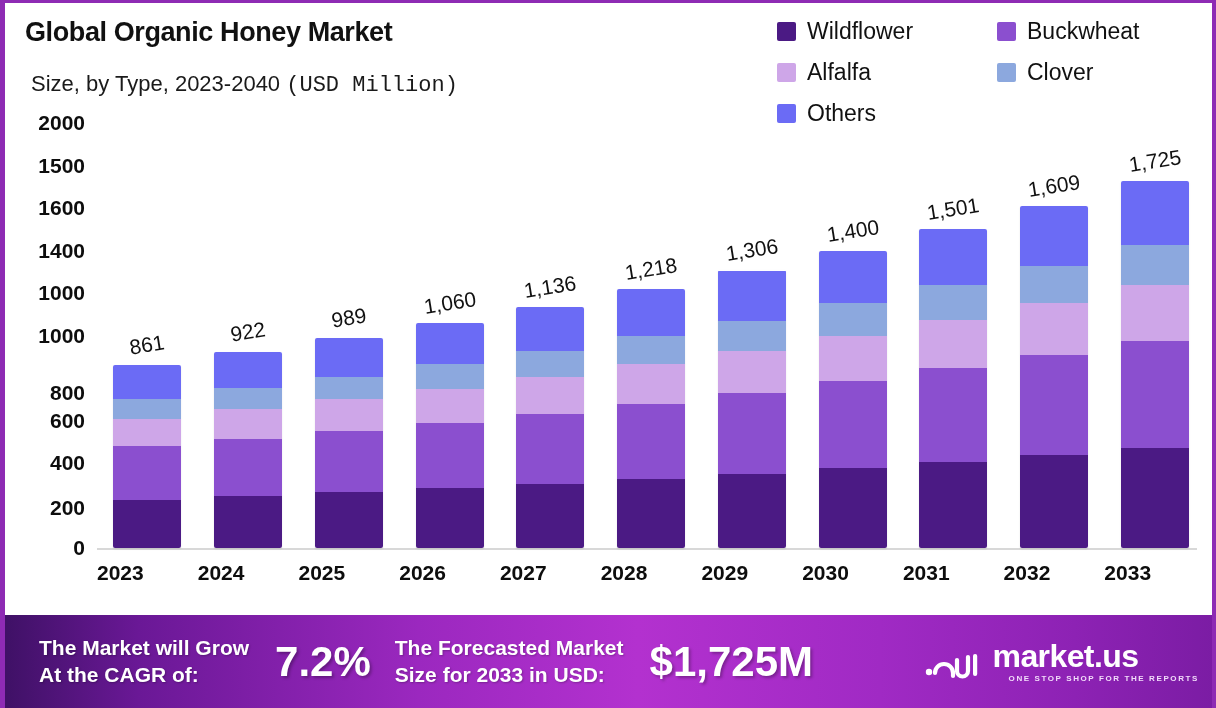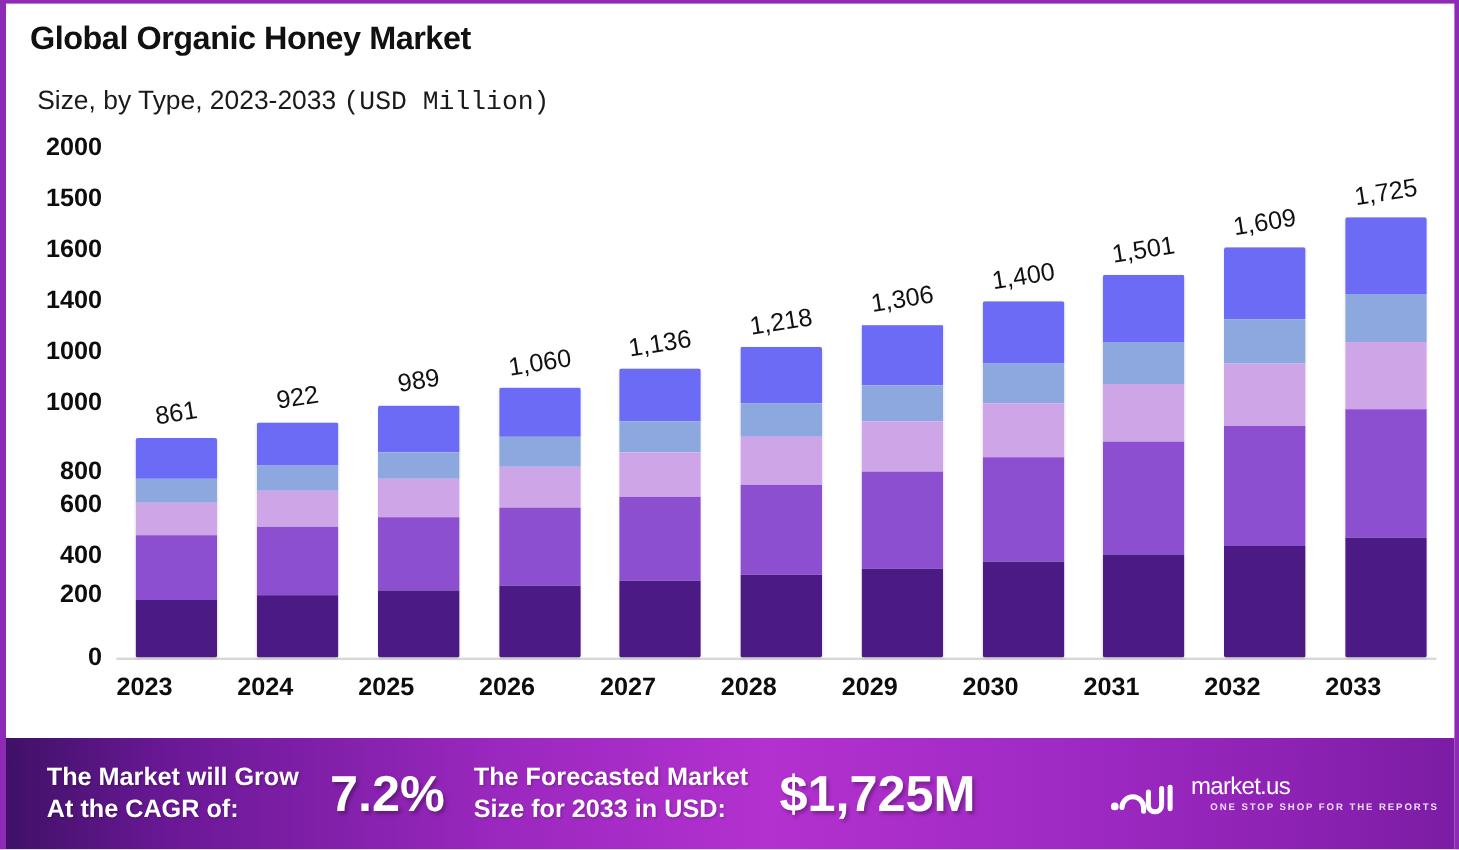--- a/index.html
+++ b/index.html
@@ -196,22 +196,22 @@
   }
   .logo-mark {
     width: 60px;
     height: 40px;
     margin-right: 10px;
     flex: 0 0 auto;
   }
   .logo-text { line-height: 1; }
   .logo-name {
     color: #ffffff;
-    font-size: 20px;
-    font-weight: 400;
+    font-size: 32px;
+    font-weight: 700;
     letter-spacing: -0.6px;
     white-space: nowrap;
   }
   .logo-tag {
     color: #f2dcfa;
     font-size: 8px;
     font-weight: 700;
     letter-spacing: 1.6px;
     white-space: nowrap;
     margin-top: 3px;
@@ -219,38 +219,60 @@
   }
 </style>
 </head>
 <body>
 
 <div id="infographic">
 
   <div class="header">
     <div class="title">Global Organic Honey Market</div>
     <div class="subtitle">
-      <span>Size, by Type, 2023-2033</span>
+      <span>Size, by Type, 2023-2040</span>
       <span class="unit">(USD Million)</span>
     </div>
 
+    <div class="legend" id="legend">
+        <div class="legend-item">
+          <div class="legend-swatch" style="background: rgb(75, 26, 132);"></div>
+          <div class="legend-label">Wildflower</div>
+        </div>
+        <div class="legend-item">
+          <div class="legend-swatch" style="background: rgb(139, 79, 207);"></div>
+          <div class="legend-label">Buckwheat</div>
+        </div>
+        <div class="legend-item">
+          <div class="legend-swatch" style="background: rgb(206, 166, 232);"></div>
+          <div class="legend-label">Alfalfa</div>
+        </div>
+        <div class="legend-item">
+          <div class="legend-swatch" style="background: rgb(140, 168, 222);"></div>
+          <div class="legend-label">Clover</div>
+        </div>
+        <div class="legend-item">
+          <div class="legend-swatch" style="background: rgb(107, 107, 245);"></div>
+          <div class="legend-label">Others</div>
+        </div>
+      </div>
   </div>
 
   <div class="plot">
     <div class="y-axis" id="y-axis">
         <div class="y-tick" style="top: 0px;">2000</div>
         <div class="y-tick" style="top: 42.5px;">1500</div>
         <div class="y-tick" style="top: 85px;">1600</div>
         <div class="y-tick" style="top: 127.5px;">1400</div>
         <div class="y-tick" style="top: 170px;">1000</div>
         <div class="y-tick" style="top: 212.5px;">1000</div>
         <div class="y-tick" style="top: 270px;">800</div>
         <div class="y-tick" style="top: 297.5px;">600</div>
         <div class="y-tick" style="top: 340px;">400</div>
-        <div class="y-tick" style="top: 373px; text-align: center;">200</div>
+        <div class="y-tick" style="top: 385px; text-align: center;">200</div>
         <div class="y-tick" style="top: 425px;">0</div>
       </div>
     <div class="axis-line"></div>
     <div class="bars" id="bars">
         <div class="bar-col">
           <div class="bar-value" style="bottom: 190.963px;">861</div>
           <div class="bar-stack" style="height: 182.963px;">
             <div class="seg" style="background: rgb(107, 107, 245); height: 18.583%;"></div>
             <div class="seg" style="background: rgb(140, 168, 222); height: 10.6852%;"></div>
             <div class="seg" style="background: rgb(206, 166, 232); height: 15.2149%;"></div>

